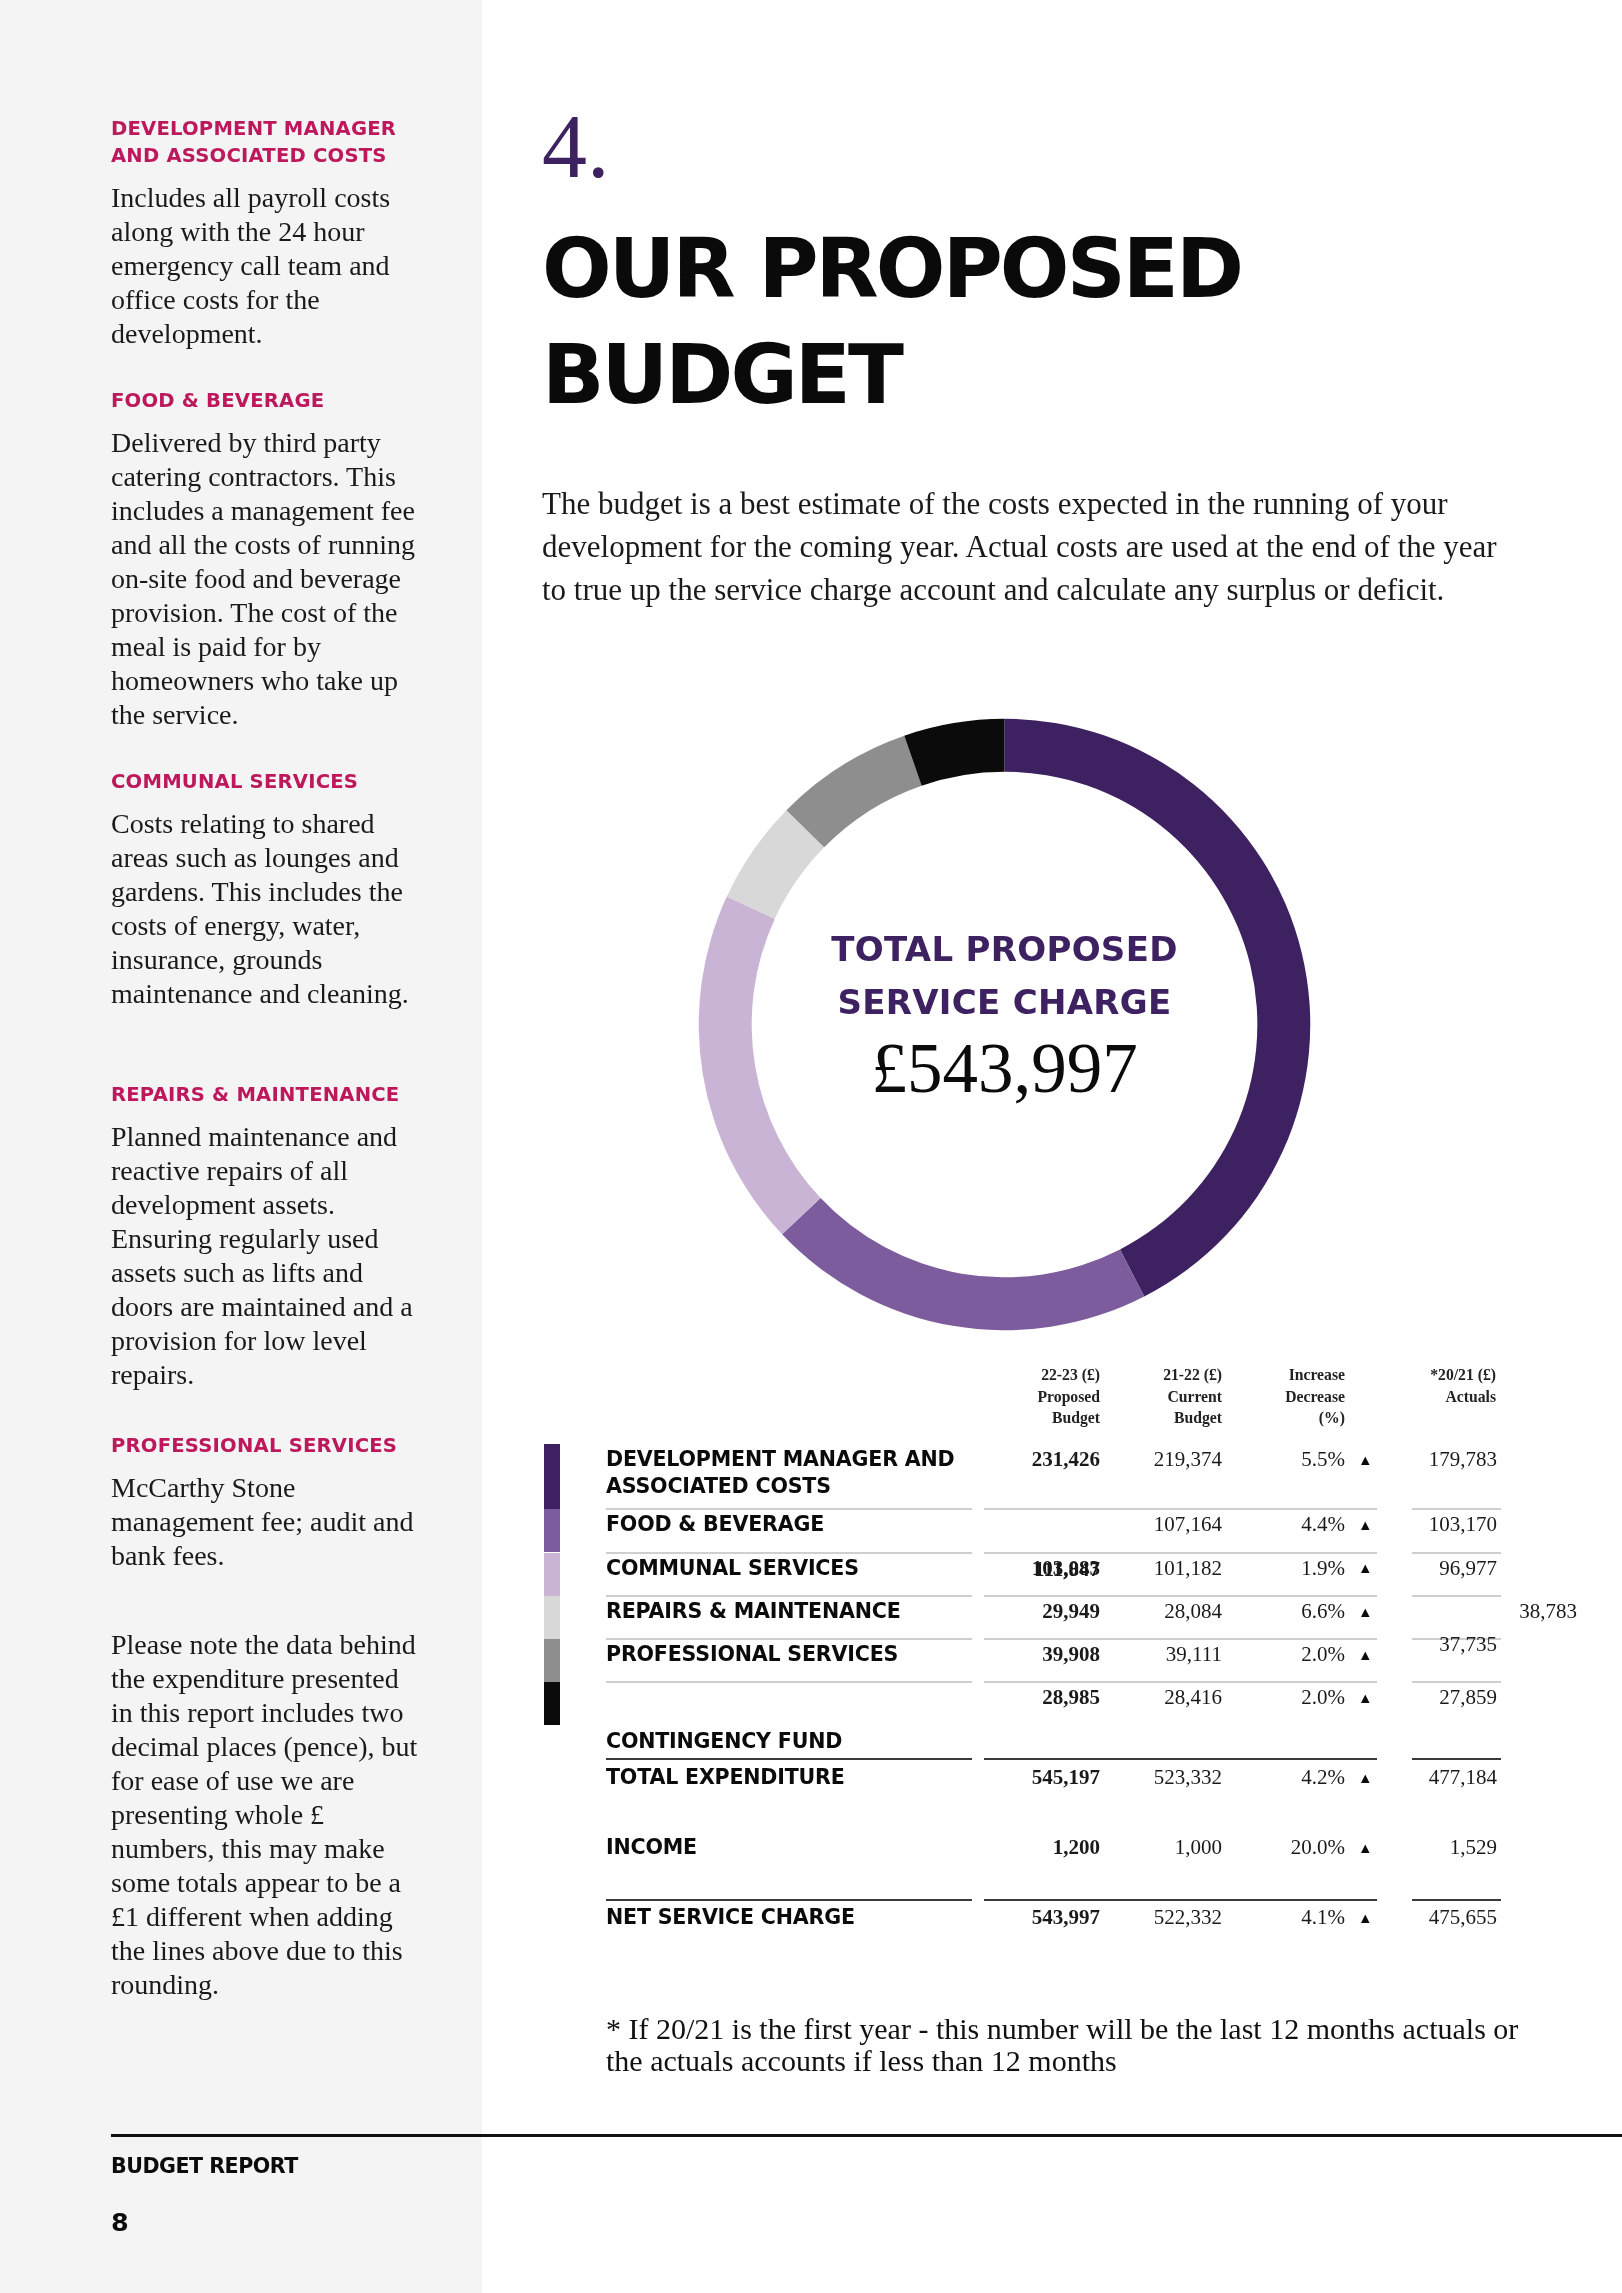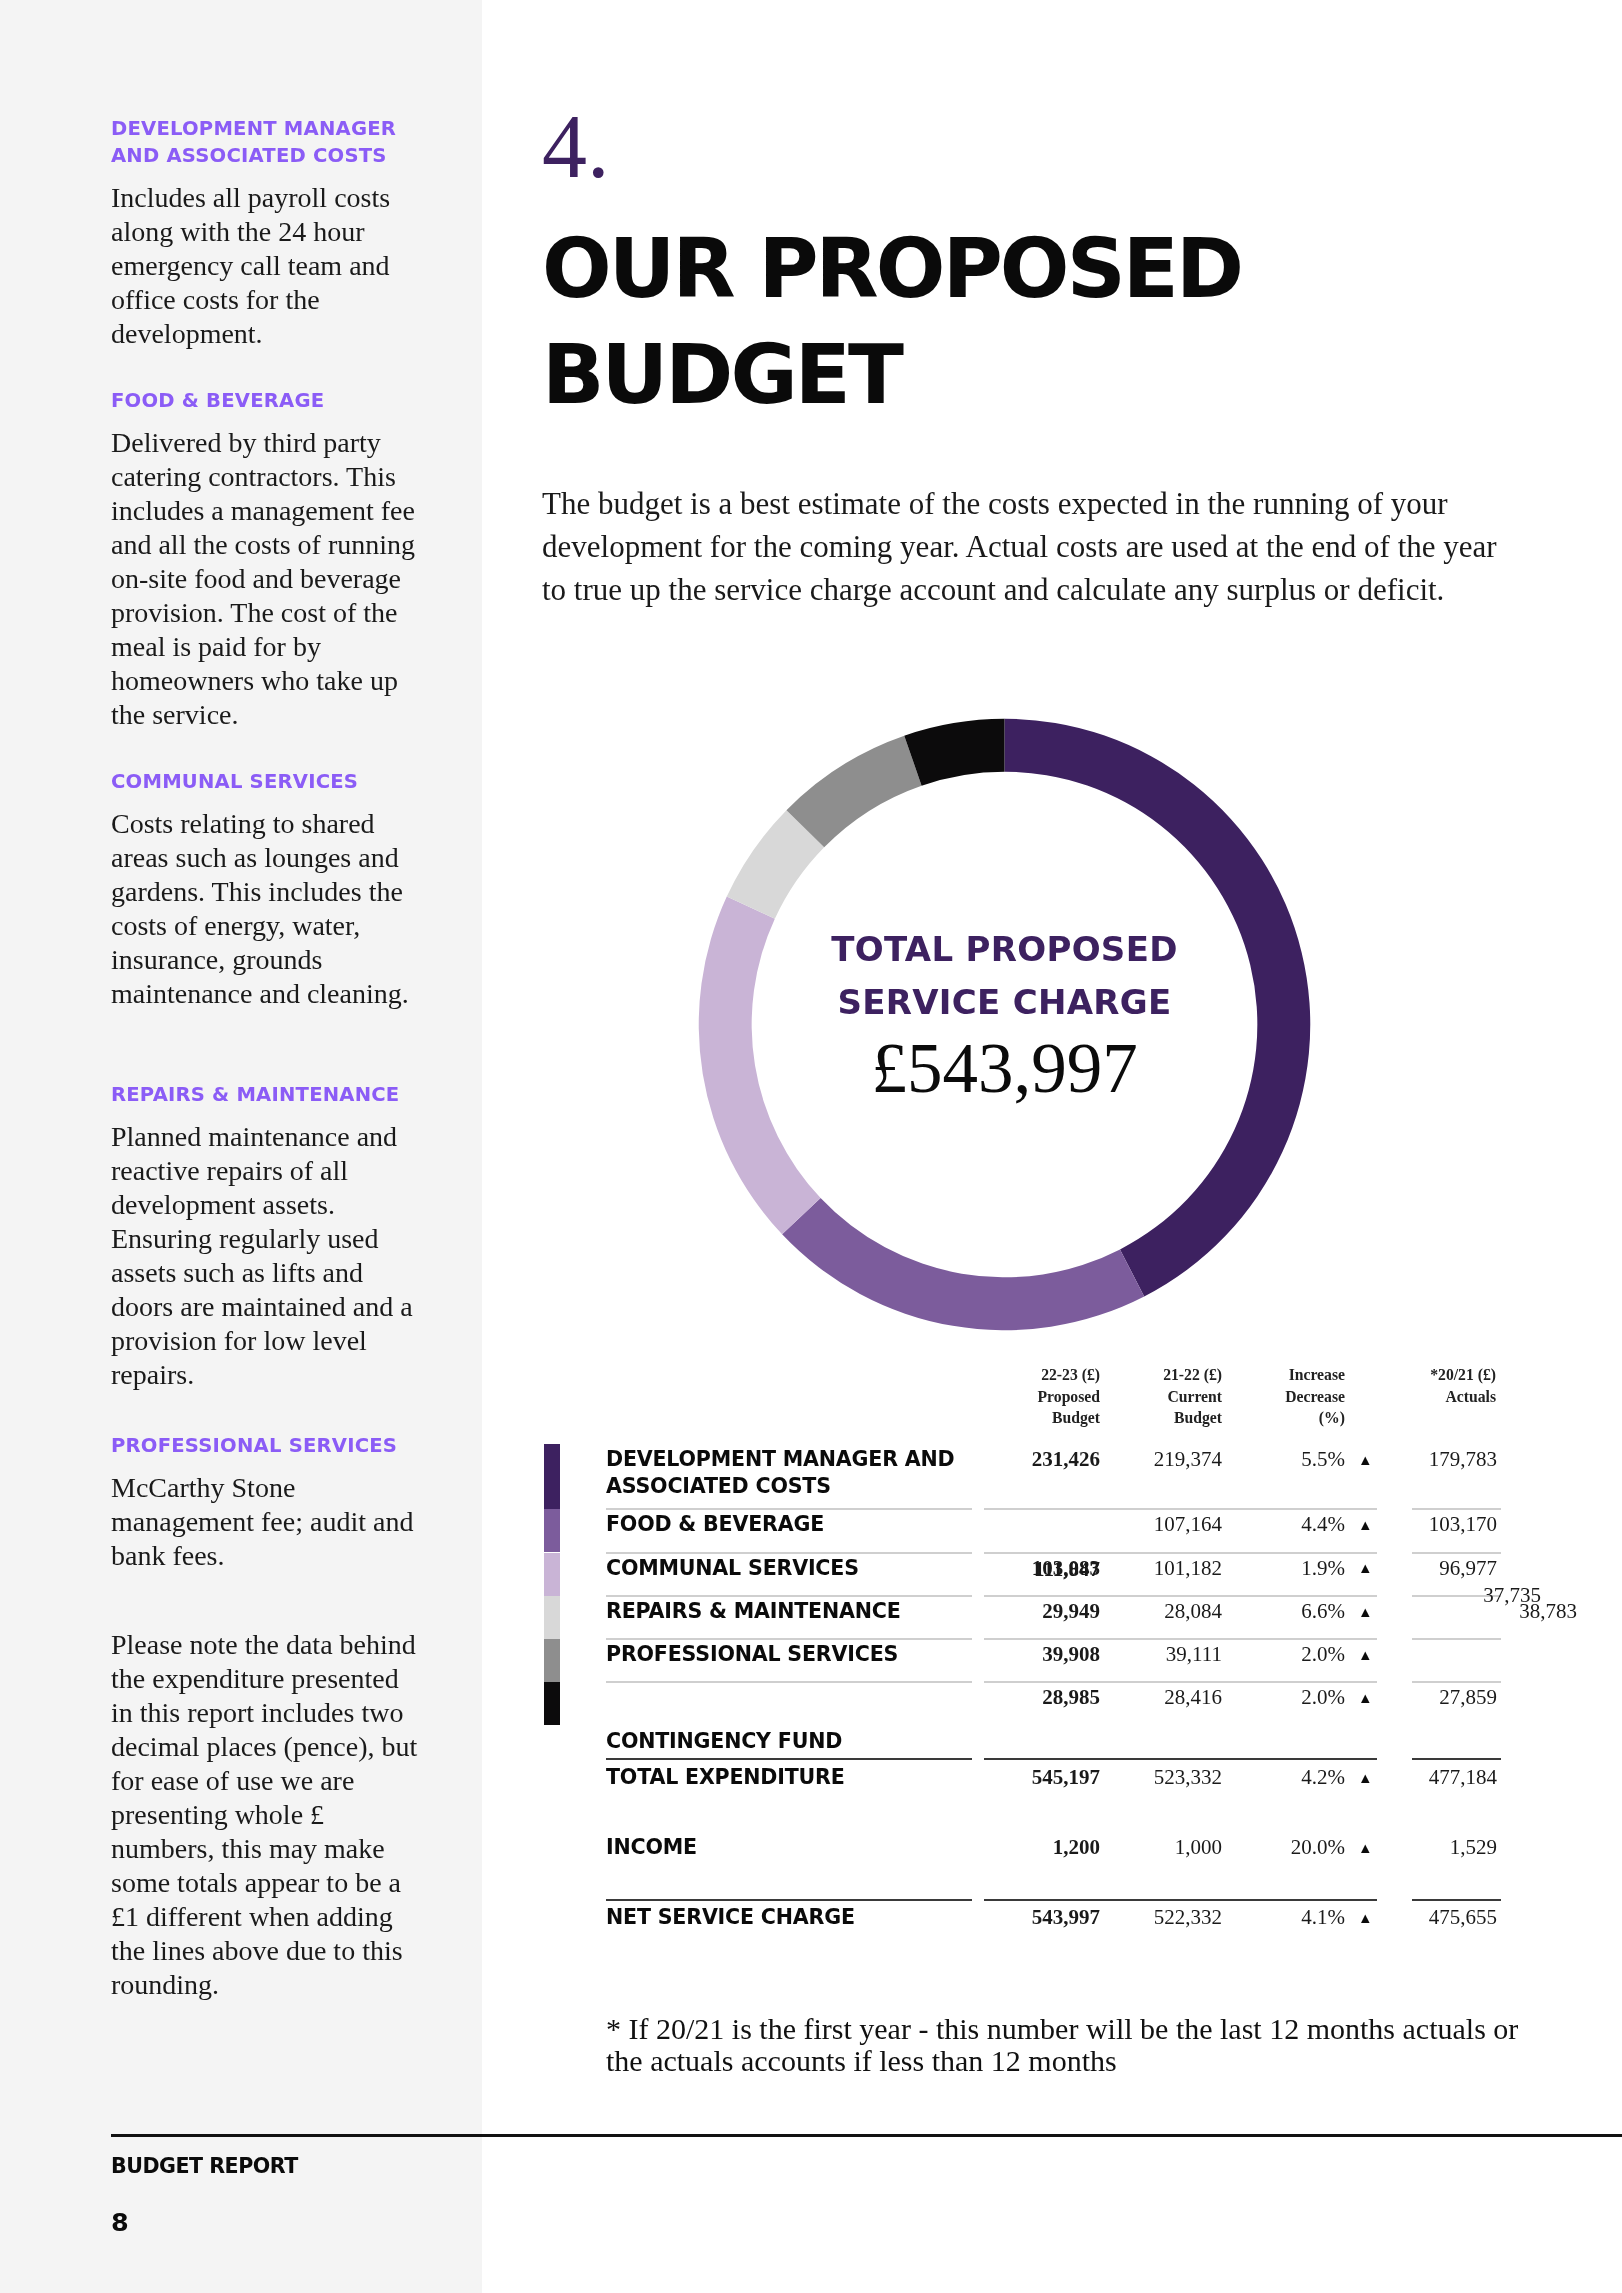--- a/index.html
+++ b/index.html
@@ -1,21 +1,21 @@
 <!DOCTYPE html>
 <html><head>
 <meta charset="utf-8">
 <style>
   * { box-sizing: border-box; margin: 0; padding: 0; }
   html, body { width: 1622px; height: 2294px; background: #ffffff; overflow: hidden; }
   body { position: relative; font-family: "Liberation Serif", "DejaVu Serif", serif; color: #111; }
 
   .sidebar { position: absolute; left: 0; top: 0; width: 482px; height: 2294px; background: #f4f4f4; }
   .side-section { position: absolute; left: 111px; width: 314px; }
-  .side-head { font-family: "DejaVu Sans", "Liberation Sans", sans-serif; font-weight: bold; font-size: 19.6px; line-height: 26.5px; letter-spacing: 0.2px; color: #8b5cf6; }
+  .side-head { font-family: "DejaVu Sans", "Liberation Sans", sans-serif; font-weight: bold; font-size: 19.6px; line-height: 26.5px; letter-spacing: 0.2px; color: #be185d; }
   .side-body { font-family: "Liberation Serif", "DejaVu Serif", serif; font-size: 28px; line-height: 34px; color: #1a1a1a; margin-top: 11.8px; }
 
   .chapter-num { position: absolute; left: 542px; top: 98px; font-size: 90px; line-height: 98px; color: #3d2160; font-family: "Liberation Serif", serif; }
   .page-title { position: absolute; left: 542px; top: 216px; font-family: "DejaVu Sans", "Liberation Sans", sans-serif; font-weight: bold; font-size: 82px; line-height: 106px; letter-spacing: -2.9px; color: #0a0a0a; }
   .intro { position: absolute; left: 542px; top: 482px; width: 961px; font-size: 31px; line-height: 43px; color: #1a1a1a; }
 
   .donut-wrap { position: absolute; left: 686px; top: 706px; width: 637px; height: 637px; }
   .donut-wrap svg { position: absolute; left: 0; top: 0; }
   .donut-label { position: absolute; left: 0; width: 637px; text-align: center; font-family: "DejaVu Sans", "Liberation Sans", sans-serif; font-weight: bold; color: #3d2160; font-size: 34px; line-height: 54px; letter-spacing: 0.3px; }
   .donut-value { position: absolute; left: 0; width: 637px; text-align: center; font-family: "Liberation Serif", serif; font-size: 71px; line-height: 78px; color: #0b0b0b; }
@@ -159,21 +159,21 @@
     <div class="rule" style="left: 984px; top: 1638px; width: 393px;"></div>
     <div class="rule" style="left: 1412px; top: 1638px; width: 89px;"></div>
     <div class="legend-bar" style="top: 1639px; height: 43px; background: rgb(142, 142, 142);"></div>
     <div class="row-label" style="top: 1641px;">
       <div>PROFESSIONAL SERVICES</div>
     </div>
     <div class="num bold" style="left: 943px; width: 157px; top: 1641px;">39,908</div>
     <div class="num" style="left: 1065px; width: 157px; top: 1641px;">39,111</div>
     <div class="num" style="left: 1188px; width: 157px; top: 1641px;">2.0%</div>
     <div class="tri" style="left: 1358px; top: 1642px;">▲</div>
-    <div class="num" style="left: 1340px; width: 157px; top: 1582px; margin-left: 44px;">37,735</div>
+    <div class="num" style="left: 1340px; width: 157px; top: 1631px;">37,735</div>
     <div class="rule" style="left: 606px; top: 1681px; width: 366px;"></div>
     <div class="rule" style="left: 984px; top: 1681px; width: 393px;"></div>
     <div class="rule" style="left: 1412px; top: 1681px; width: 89px;"></div>
     <div class="legend-bar" style="top: 1682px; height: 43px; background: rgb(12, 11, 12);"></div>
     <div class="row-label" style="top: 1684px; margin-top: 44px;">
       <div>CONTINGENCY FUND</div>
     </div>
     <div class="num bold" style="left: 943px; width: 157px; top: 1684px;">28,985</div>
     <div class="num" style="left: 1065px; width: 157px; top: 1684px; font-family: Liberation Serif, serif;">28,416</div>
     <div class="num" style="left: 1188px; width: 157px; top: 1684px;">2.0%</div>

